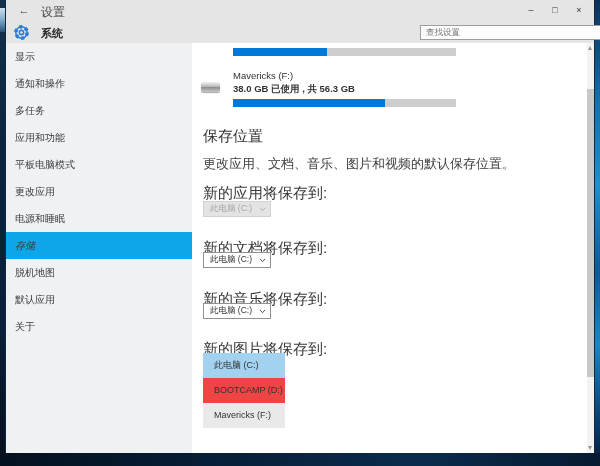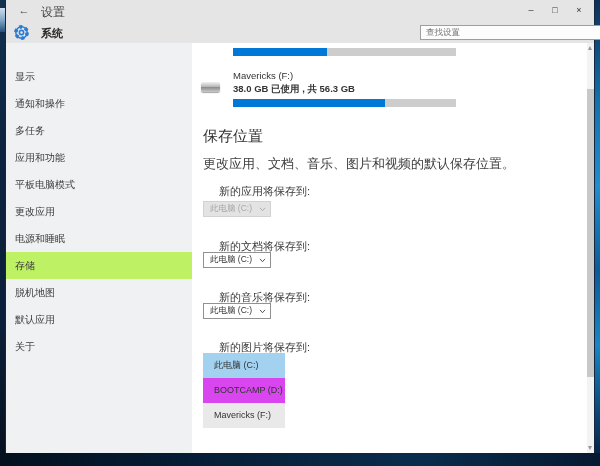--- a/index.html
+++ b/index.html
@@ -34,53 +34,53 @@
   .section-title { position:absolute; left:35px; top:26px; font-size:11px;
     font-weight:bold; color:#2b2b2b; }
   .searchbox { position:absolute; left:414px; top:25px; width:210px; height:15px;
     background:#fdfdfd; border:1px solid #9e9e9e; display:flex; align-items:center; }
   .searchbox .ph { flex:1; font-size:8.5px; color:#777; padding-left:5px;
     white-space:nowrap; overflow:hidden; }
   .searchbox svg { margin-right:4px; flex:none; }
 
   
   .sidebar { position:absolute; left:0; top:43px; width:186px; height:410px;
-    background:#eff1f3; padding-top:20px; }
+    background:#eff1f3; padding-top:0; }
   .side-item { height:27px; line-height:27px; padding-left:9px; font-size:10px;
     color:#3a3a3a; white-space:nowrap; overflow:hidden; }
-  .side-item.selected { background:#bef264; }
+  .side-item.selected { background:#0ea5e9;font-style:italic; }
 
   
   .content { position:absolute; left:186px; top:43px; width:397px; height:410px;
     background:#ffffff; }
   .bar { position:absolute; height:8px; width:223px; background:#cdcdcd; }
   .bar .fill { height:100%; background:#0078d7; }
   .bar1 { left:41px; top:5px; }
   .bar2 { left:41px; top:56px; }
   .disk-icon { position:absolute; left:9px; top:39px; width:19px; height:10px;
     border-radius:2px;
     background:linear-gradient(180deg,#f2f2f2 0%,#b9b9b9 45%,#8f8f8f 55%,#c9c9c9 100%);
     box-shadow:0 1px 1px rgba(0,0,0,.35); }
   .drive-name { position:absolute; left:41px; top:27px; font-size:9.5px; color:#333; }
   .drive-usage { position:absolute; left:41px; top:40px; font-size:9.5px; color:#333;font-weight:bold; }
   .save-heading { position:absolute; left:11px; top:84px; font-size:15px;
     font-weight:normal; color:#333; }
   .save-desc { position:absolute; left:11px; top:112px; font-size:13px; color:#404040; }
-  .grp-label { position:absolute; left:27px; font-size:11px; color:#383838; }
+  .grp-label { position:absolute; left:11px; font-size:15px; color:#383838; }
   .combo { position:absolute; left:11px; width:68px; height:16px; background:#fff;
     border:1px solid #919191; display:flex; align-items:center; }
   .combo .val { flex:1; font-size:8.5px; color:#333; padding-left:6px; white-space:nowrap; }
   .combo svg { margin-right:4px; flex:none; }
   .combo.disabled { background:#e3e3e3; border-color:#d2d2d2; }
   .combo.disabled .val { color:#a8a8a8; }
   .droplist { position:absolute; left:11px; top:310px; width:82px; }
   .drop-item { height:25px; line-height:25px; padding-left:11px; font-size:9px;
     color:#333; white-space:nowrap; }
   .drop-item.sel { background:#a2d2f0; }
-  .drop-item.hov { background:#d946ef; }
+  .drop-item.hov { background:#ef4444; }
   .drop-item.norm { background:#e9e9e9; }
 
   
   .scrollbar { position:absolute; right:0; top:43px; width:7px; height:410px; background:#f3f3f3; }
   .sb-up, .sb-down { position:absolute; left:1px; width:0; height:0; }
   .sb-up { top:3px; border-left:2.5px solid transparent; border-right:2.5px solid transparent;
     border-bottom:4px solid #969696; }
   .sb-down { bottom:3px; border-left:2.5px solid transparent; border-right:2.5px solid transparent;
     border-top:4px solid #969696; }
   .sb-thumb { position:absolute; left:0; top:46px; width:7px; height:288px; background:#c8c8c8; }

